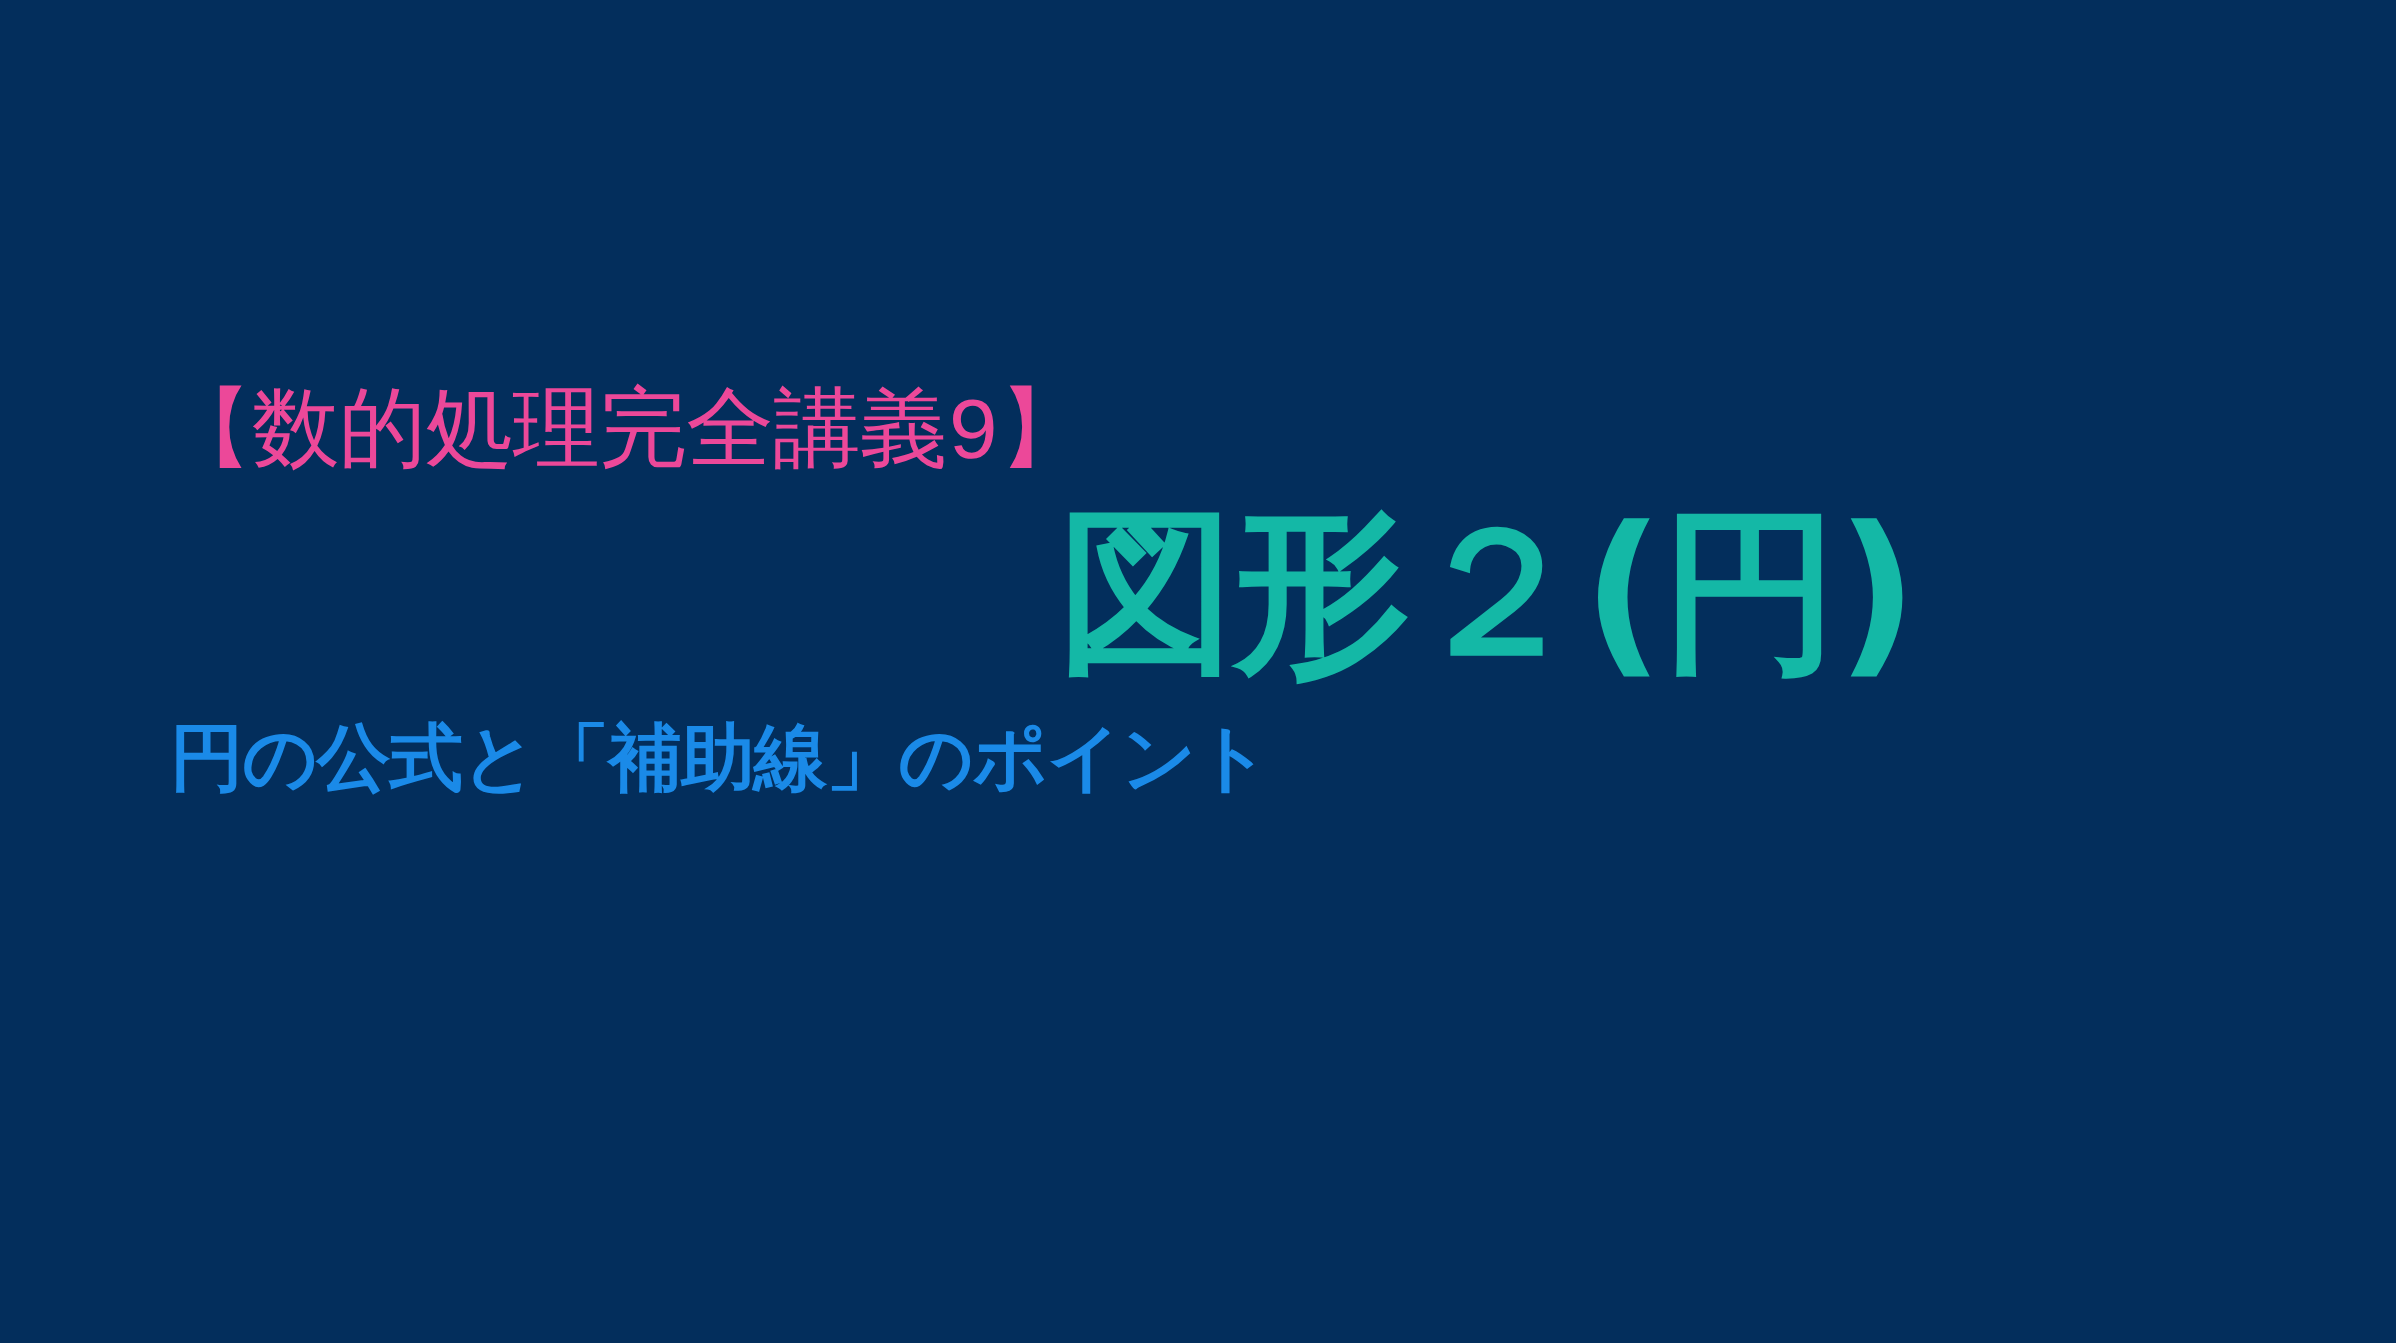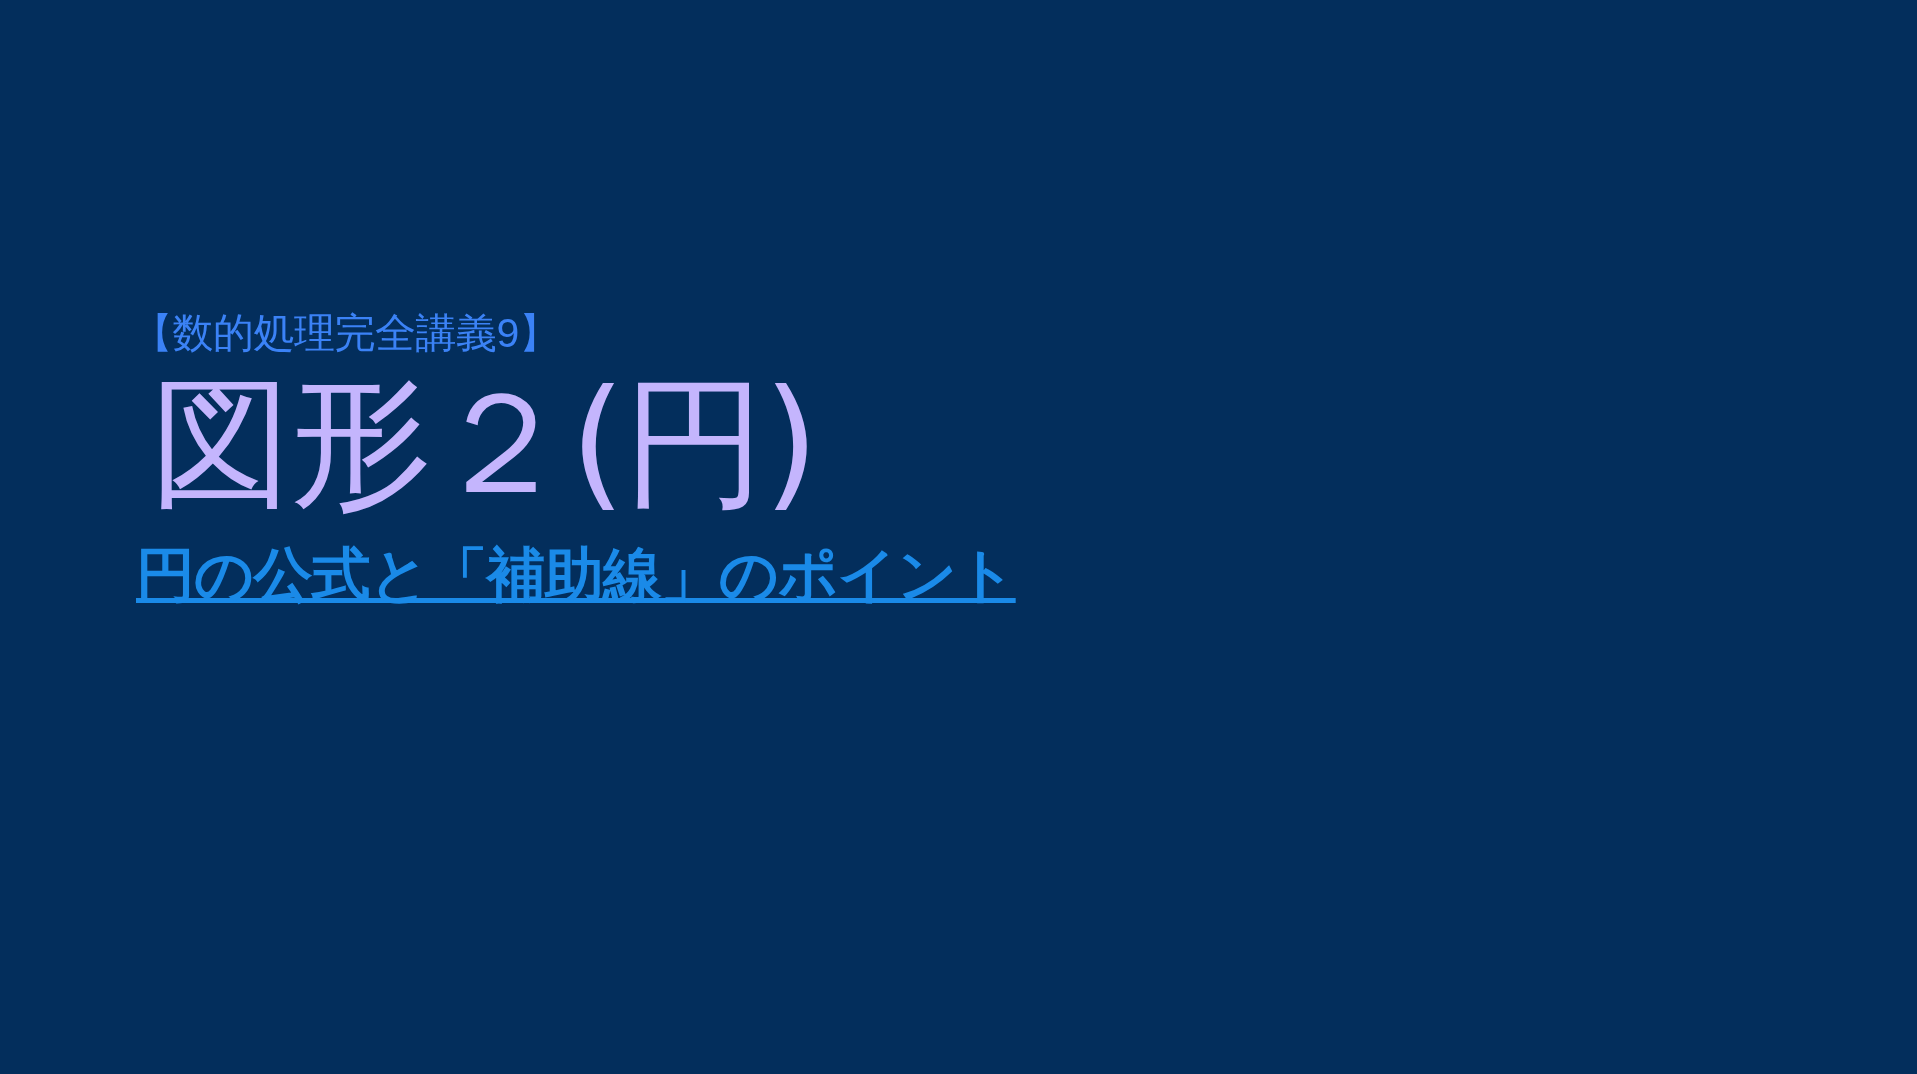--- a/index.html
+++ b/index.html
@@ -29,53 +29,53 @@
   
   .title-block {
     position: absolute;
     left: 132px;
     top: 312px;
     width: 1400px;
   }
 
   .eyebrow {
     display: block;
-    color: #3b82f6;
-    font-family: Liberation Sans, sans-serif;
-    font-size: 41px;
+    color: #ec4899;
+    font-family: Liberation Mono, monospace;
+    font-size: 70px;
     font-weight: 400;
     line-height: 1.06;
     letter-spacing: -0.5px;
     white-space: nowrap;
     margin: 0 0 4px 0;
   }
 
   .main-title {
     display: block;
-    color: #c4b5fd;
+    color: #14b8a6;
     font-family: "DejaVu Sans", "Liberation Sans", sans-serif;
     font-size: 142px;
-    font-weight: 400;
+    font-weight: 700;
     line-height: 1.18;
     letter-spacing: -2px;
     white-space: nowrap;
     margin: 0 0 2px 18px;
+    text-align: right;
   }
 
   .subtitle {
     display: block;
     color: #1A8AE8;
     font-family: "DejaVu Sans", "Liberation Sans", sans-serif;
     font-size: 59px;
     font-weight: 700;
     line-height: 1.16;
     letter-spacing: -1px;
     white-space: nowrap;
     margin: 14px 0 0 4px;
-    text-decoration: underline;
   }
 
   
   .credit {
     position: absolute;
     right: 92px;
     bottom: 98px;
     color: #FFFFFF;
     font-family: "Liberation Sans", "DejaVu Sans", sans-serif;
     font-size: 42px;

